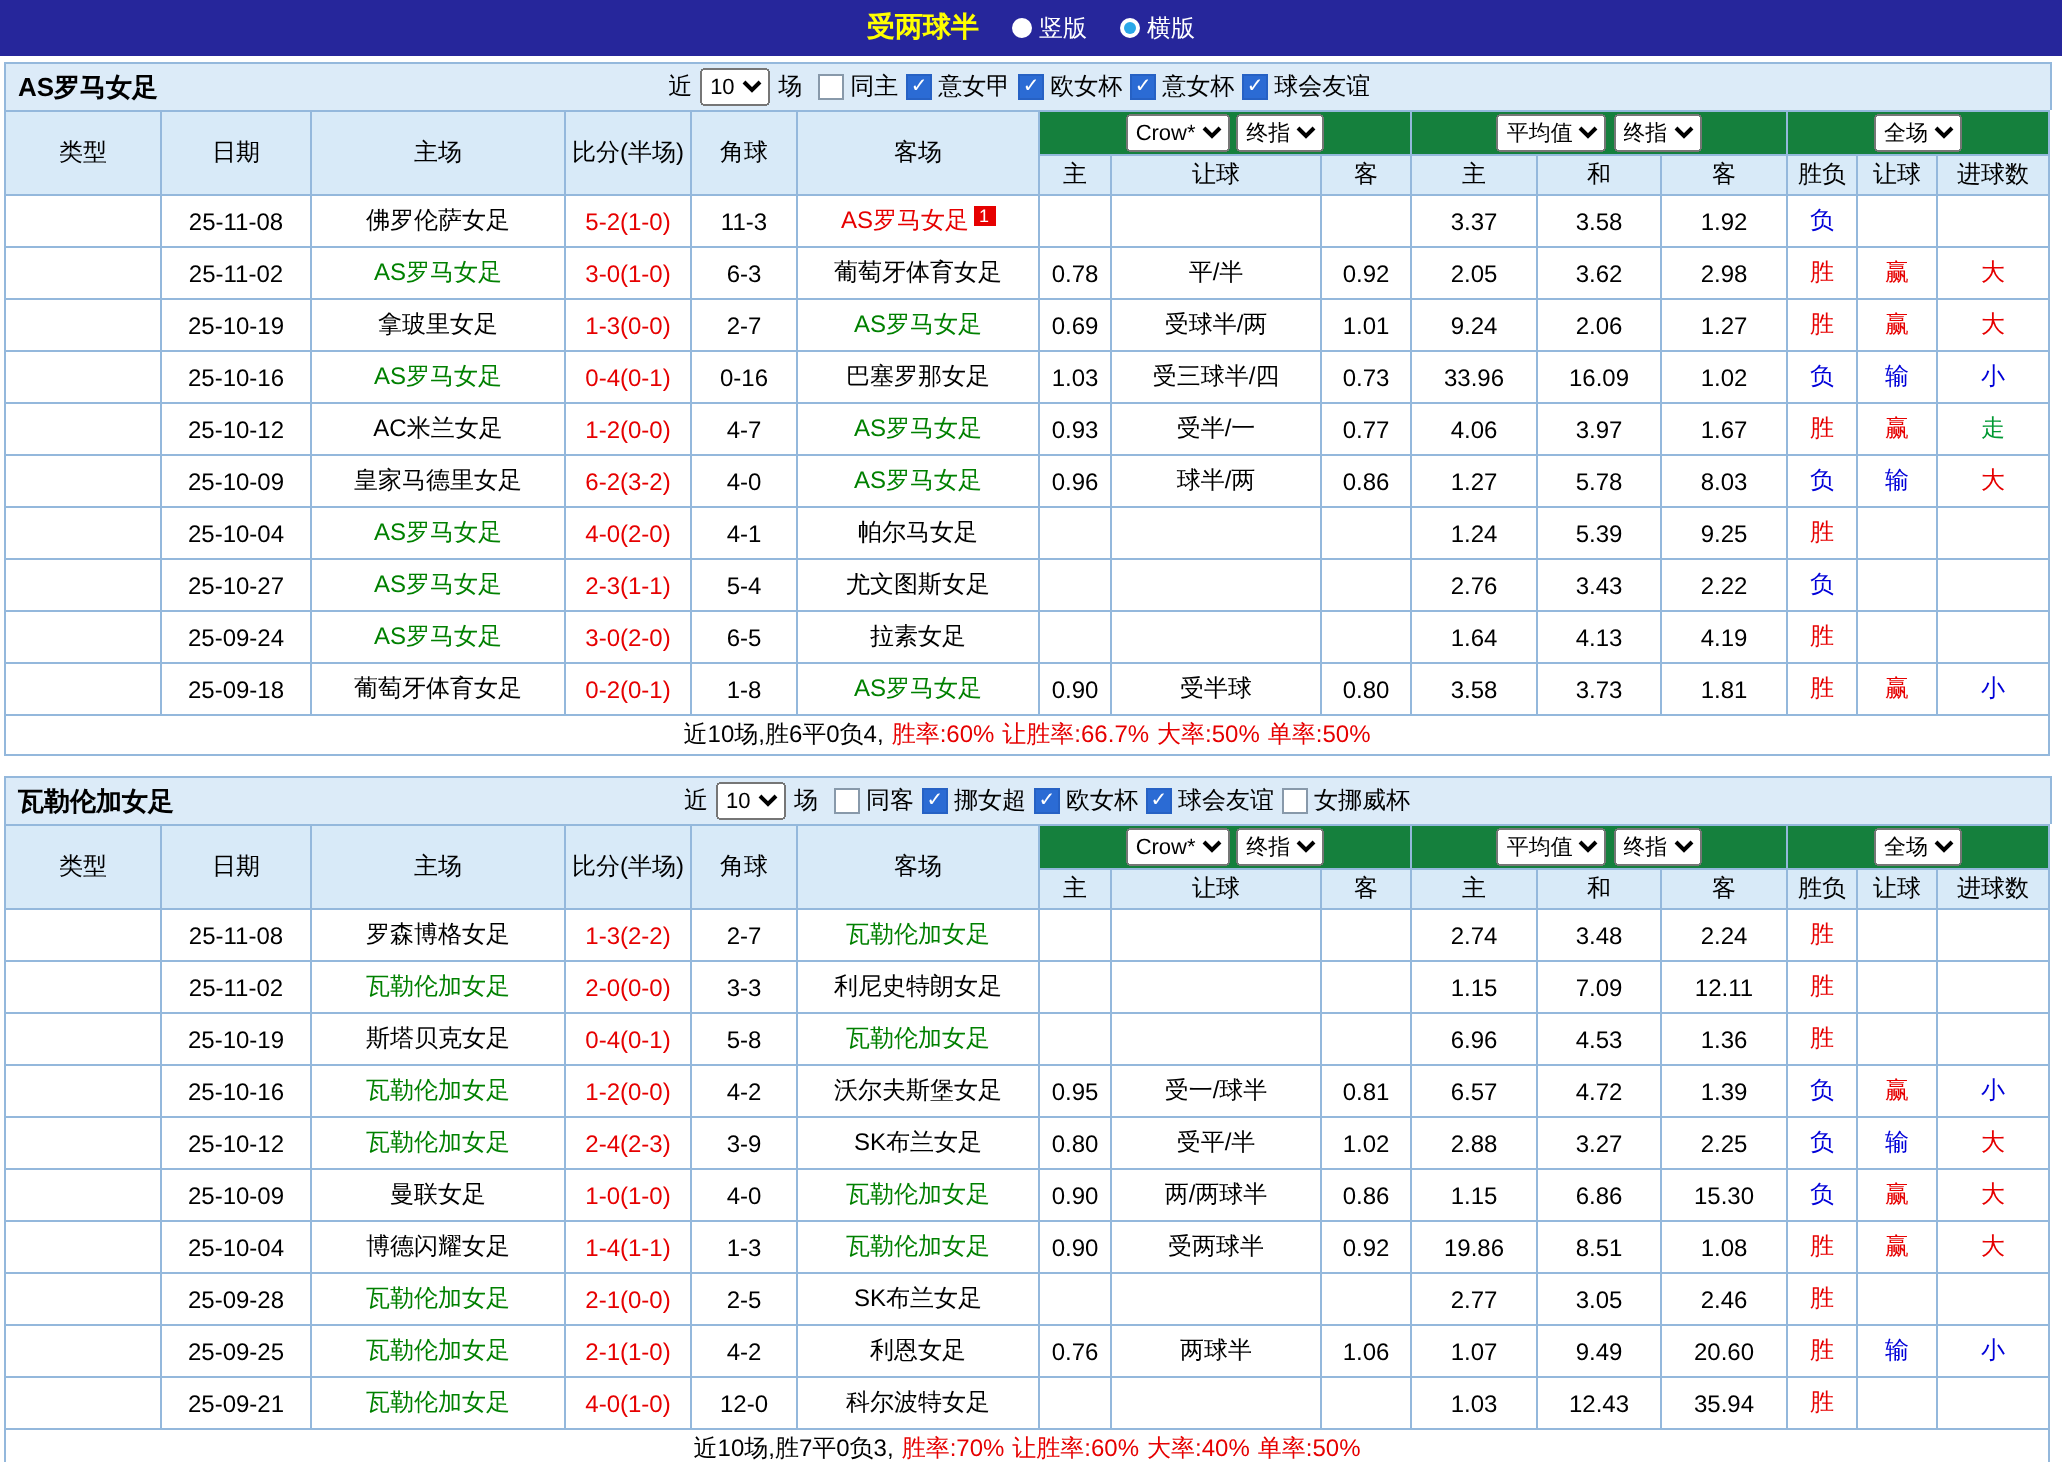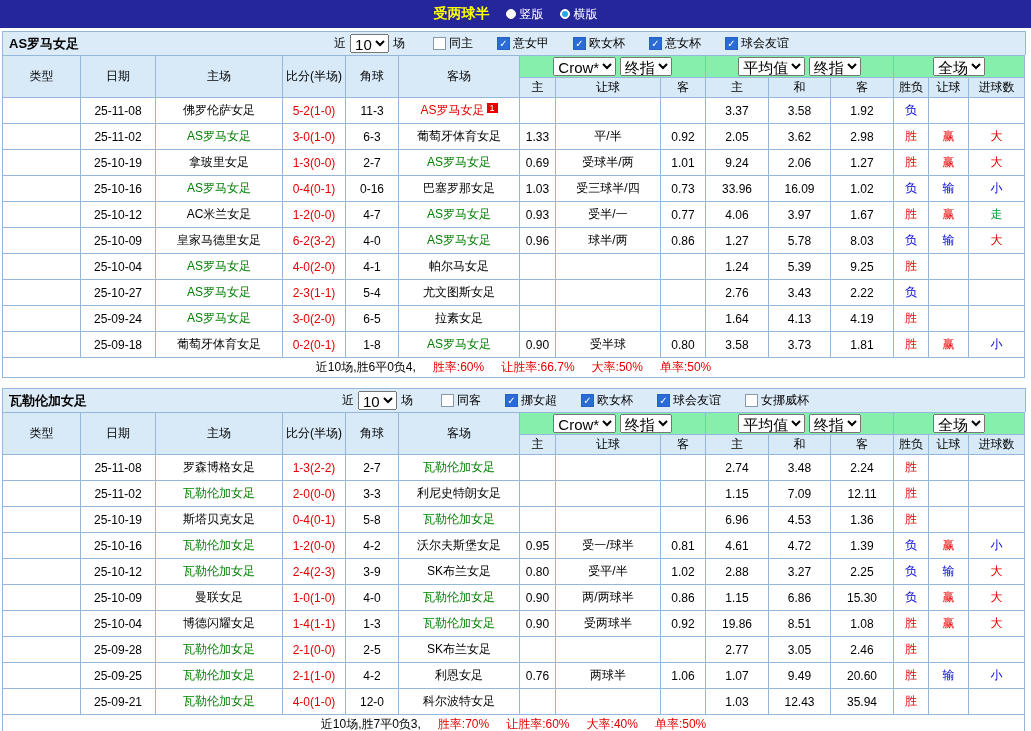--- a/index.html
+++ b/index.html
@@ -9,48 +9,48 @@
   .topbar .title{color:#FFFF00;font-weight:bold;font-size:14px}
   .radio-item{display:flex;align-items:center;gap:4px;color:#fff;cursor:pointer;font-size:12px}
   .radio{width:10px;height:10px;border:1px solid #fff;border-radius:50%;display:inline-block;position:relative;background:#fff;box-sizing:border-box}
   .radio.on::after{content:"";position:absolute;left:1px;top:1px;right:1px;bottom:1px;background:#2AA7E8;border-radius:50%}
 
   .section{margin:3px 0 0 2px;width:1024px}
   .section.second{margin-top:10px}
   .section-head{height:24px;background:#DCEBF8;border:1px solid #94B8DC;border-bottom:0;display:flex;align-items:center;box-sizing:border-box}
   .team-name{font-weight:bold;font-size:13px;margin-left:6px}
   .filters{margin-left:255px;display:flex;align-items:center;gap:4px}
-  .filters select, th select{font-size:15px;height:19px}
-  .cb-item{display:flex;align-items:center;gap:3px;margin-left:24px;cursor:pointer}
+  .filters select, th select{font-size:11px;height:19px}
+  .cb-item{display:flex;align-items:center;gap:3px;margin-left:4px;cursor:pointer}
   .cb{width:13px;height:13px;border:1px solid #8899AA;background:#fff;display:inline-flex;align-items:center;justify-content:center;font-size:10px;line-height:1;color:#fff;box-sizing:border-box}
   .cb.on{background:#2B6BD4;border-color:#2661C4}
 
   table.t{border-collapse:collapse;table-layout:fixed;width:1022px}
   .t th,.t td{border:1px solid #94B8DC;text-align:center;padding:0 2px;overflow:hidden;white-space:nowrap}
   .t thead th{background:#D8EAF8;font-weight:normal}
-  .t thead tr.hrow1 th.sel-cell{background:#86efac}
+  .t thead tr.hrow1 th.sel-cell{background:#15803d}
   .hrow1 th{height:21px}
   .hrow2 th{height:19px}
   .t tbody td{height:25px;background:#fff}
   .t tfoot td{height:19px;background:#fff}
 
   td.score{color:#E60000}
   .lg{color:#fff}
   .lg-blue{background:#689BE8}
   .lg-orange{background:#FF9966}
   .lg-cyan{background:#2FBCD8}
   .lg-green{background:#1E7A33}
   .tm-green{color:#008000}
   .tm-red{color:#E60000}
   .c-red{color:#E60000}
   .c-blue{color:#0000D8}
   .c-green{color:#009933}
   .redcard{display:inline-block;background:#E60000;color:#fff;font-size:9px;line-height:10px;min-width:9px;padding:0 1px;margin-left:2px;vertical-align:3px}
   .sum-prefix{color:#000}
-  .stat{color:#E60000;margin-left:17px}
+  .stat{color:#E60000;margin-left:4px}
 </style>
 </head>
 <body>
 
 <div class="topbar">
   <span class="title">受两球半</span>
   <label class="radio-item">
     <span class="radio"></span>
     <span>竖版</span>
   </label>
@@ -159,21 +159,21 @@
           <td></td>
           <td></td>
         </tr>
         <tr>
           <td class="lg lg-blue">意女甲</td>
           <td>25-11-02</td>
           <td class="tm-green">AS罗马女足</td>
           <td class="score">3-0(1-0)</td>
           <td>6-3</td>
           <td>葡萄牙体育女足</td>
-          <td>1.33</td>
+          <td>0.78</td>
           <td>平/半</td>
           <td>0.92</td>
           <td>2.05</td>
           <td>3.62</td>
           <td>2.98</td>
           <td class="c-red">胜</td>
           <td class="c-red">赢</td>
           <td class="c-red">大</td>
         </tr>
         <tr>
@@ -459,21 +459,21 @@
         <tr>
           <td class="lg lg-orange">欧女杯</td>
           <td>25-10-16</td>
           <td class="tm-green">瓦勒伦加女足</td>
           <td class="score">1-2(0-0)</td>
           <td>4-2</td>
           <td>沃尔夫斯堡女足</td>
           <td>0.95</td>
           <td>受一/球半</td>
           <td>0.81</td>
-          <td>4.61</td>
+          <td>6.57</td>
           <td>4.72</td>
           <td>1.39</td>
           <td class="c-blue">负</td>
           <td class="c-red">赢</td>
           <td class="c-blue">小</td>
         </tr>
         <tr>
           <td class="lg lg-green">挪女超</td>
           <td>25-10-12</td>
           <td class="tm-green">瓦勒伦加女足</td>

